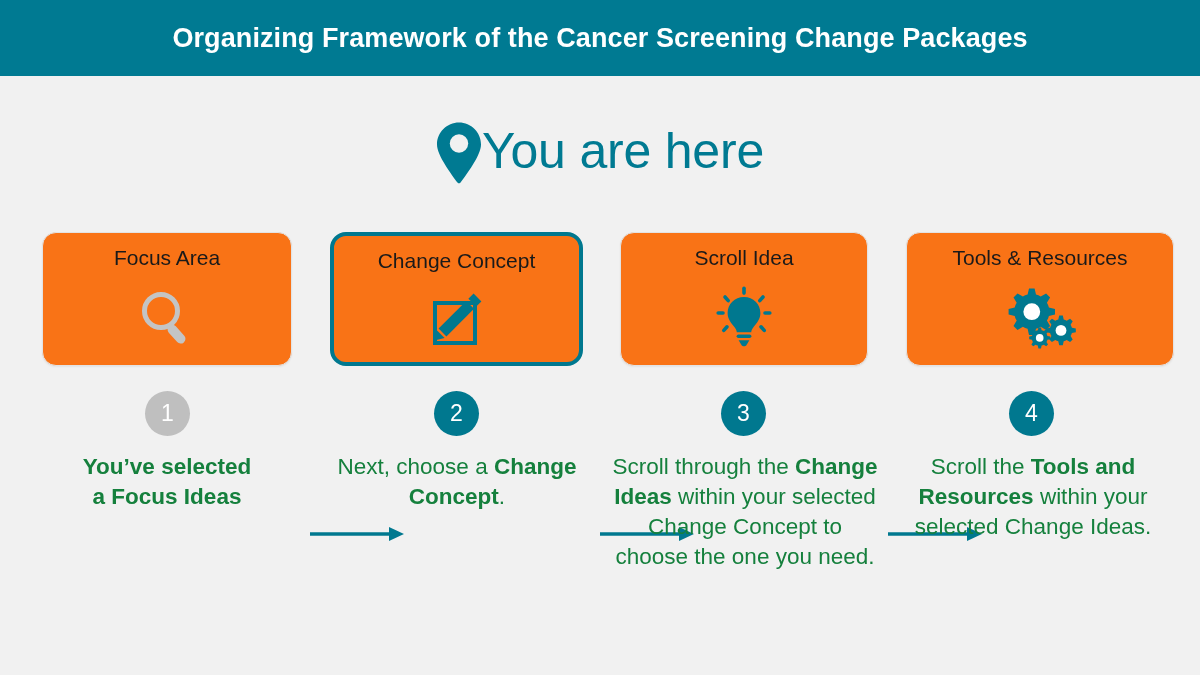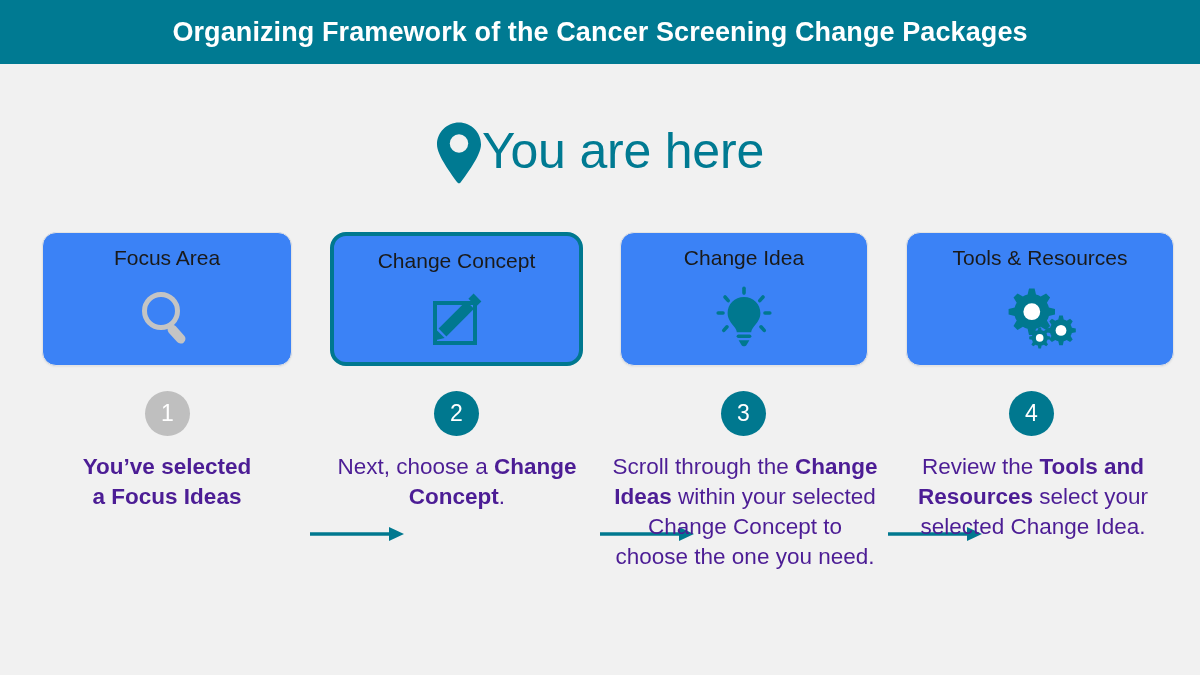--- a/index.html
+++ b/index.html
@@ -14,21 +14,21 @@
     font-family: "Liberation Sans", sans-serif;
     overflow: hidden;
     position: relative;
   }
 
   
   .header-bar {
     position: absolute;
     left: 0; top: 0;
     width: 1200px;
-    height: 64px;
+    height: 76px;
     background: #007a92;
     display: flex;
     align-items: center;
     justify-content: center;
     box-sizing: border-box;
   }
   .header-title {
     color: #ffffff;
     font-size: 27px;
     font-weight: bold;
@@ -67,21 +67,21 @@
     position: absolute;
     left: 42px;
     top: 232px;
     width: 1116px;
     height: 134px;
   }
   .card {
     position: absolute;
     top: 0;
     height: 134px;
-    background: #3b82f6;
+    background: #f97316;
     border-radius: 14px;
     border: 1px solid #e3e3e3;
     box-sizing: border-box;
     box-shadow: 0 1px 2px rgba(0,0,0,0.06);
     padding-left: 28px;
   }
   .card.highlighted {
     border: 4px solid #00788f;
     border-radius: 16px;
     box-shadow: none;
@@ -157,21 +157,21 @@
     left: 42px;
     top: 452px;
     width: 1116px;
   }
   .caption {
     position: absolute;
     top: 0;
     text-align: center;
     font-size: 22.5px;
     line-height: 30px;
-    color: #4c1d95;
+    color: #15803d;
     font-weight: bold;
   }
   .caption .reg { font-weight: normal; }
   .caption .strong { font-weight: bold; }
   #caption-1 { left: -8px;  width: 266px; }
   #caption-2 { left: 282px; width: 266px; }
   #caption-3 { left: 570px; width: 266px; }
   #caption-4 { left: 858px; width: 266px; }
   #caption-1, #caption-2 { font-weight: bold; }
   #caption-3, #caption-4 { font-weight: normal; }
@@ -213,21 +213,21 @@
         <g fill="#00788f">
           <path d="M48.6 4.6 L56.4 12.4 L51.2 17.6 L43.4 9.8 Z"></path>
           <path d="M41.2 12 L49 19.8 L21.4 47.4 L13.6 39.6 Z"></path>
           <path d="M12.1 41.4 L19.6 48.9 L9.4 51.6 Z"></path>
         </g>
       </svg>
     </div>
   </div>
 
   <div class="card" id="card-3">
-    <div class="card-title">Change Idea</div>
+    <div class="card-title">Scroll Idea</div>
     <div class="card-icon">
       <svg width="64" height="64" viewBox="0 0 64 64" xmlns="http://www.w3.org/2000/svg">
         <g fill="#00788f">
           <path d="M32 11 C22.6 11 15.6 18.2 15.6 27 C15.6 33 19.2 37.2 22.4 41 C24 43 24.6 44.5 24.8 46.2 L39.2 46.2 C39.4 44.5 40 43 41.6 41 C44.8 37.2 48.4 33 48.4 27 C48.4 18.2 41.4 11 32 11 Z"></path>
           <rect x="24.6" y="48.4" width="14.8" height="3.6" rx="1.8"></rect>
           <path d="M26.6 54.2 L37.4 54.2 L34.2 59.6 C33.6 60.5 30.4 60.5 29.8 59.6 Z"></path>
           <rect x="30.2" y="0.5" width="3.6" height="8.4" rx="1.8"></rect>
           <rect x="8.4" y="25.2" width="8.4" height="3.6" rx="1.8" transform="translate(-4 0)"></rect>
           <rect x="47.2" y="25.2" width="8.4" height="3.6" rx="1.8" transform="translate(4 0)"></rect>
           <rect x="12.8" y="8.6" width="3.6" height="8.4" rx="1.8" transform="rotate(-42 14.6 12.8)"></rect>
@@ -311,14 +311,14 @@
   </div>
   <div class="step-circle" id="step-4" style="background: rgb(0, 120, 143);">
     <span>4</span>
   </div>
 </div>
 
 <div class="captions-row">
   <div class="caption" id="caption-1"><span class="strong">You’ve selected</span><br><span class="strong">a Focus Ideas</span></div>
   <div class="caption" id="caption-2"><span class="reg">Next, choose a </span><span class="strong">Change Concept</span><span class="reg">.</span></div>
   <div class="caption" id="caption-3"><span class="reg">Scroll through the </span><span class="strong">Change Ideas</span><span class="reg"> within your selected Change Concept to choose the one you need.</span></div>
-  <div class="caption" id="caption-4"><span class="reg">Review the </span><span class="strong">Tools and Resources</span><span class="reg"> select your selected Change Idea.</span></div>
+  <div class="caption" id="caption-4"><span class="reg">Scroll the </span><span class="strong">Tools and Resources</span><span class="reg"> within your selected Change Ideas.</span></div>
 </div>
 
 </body></html>

